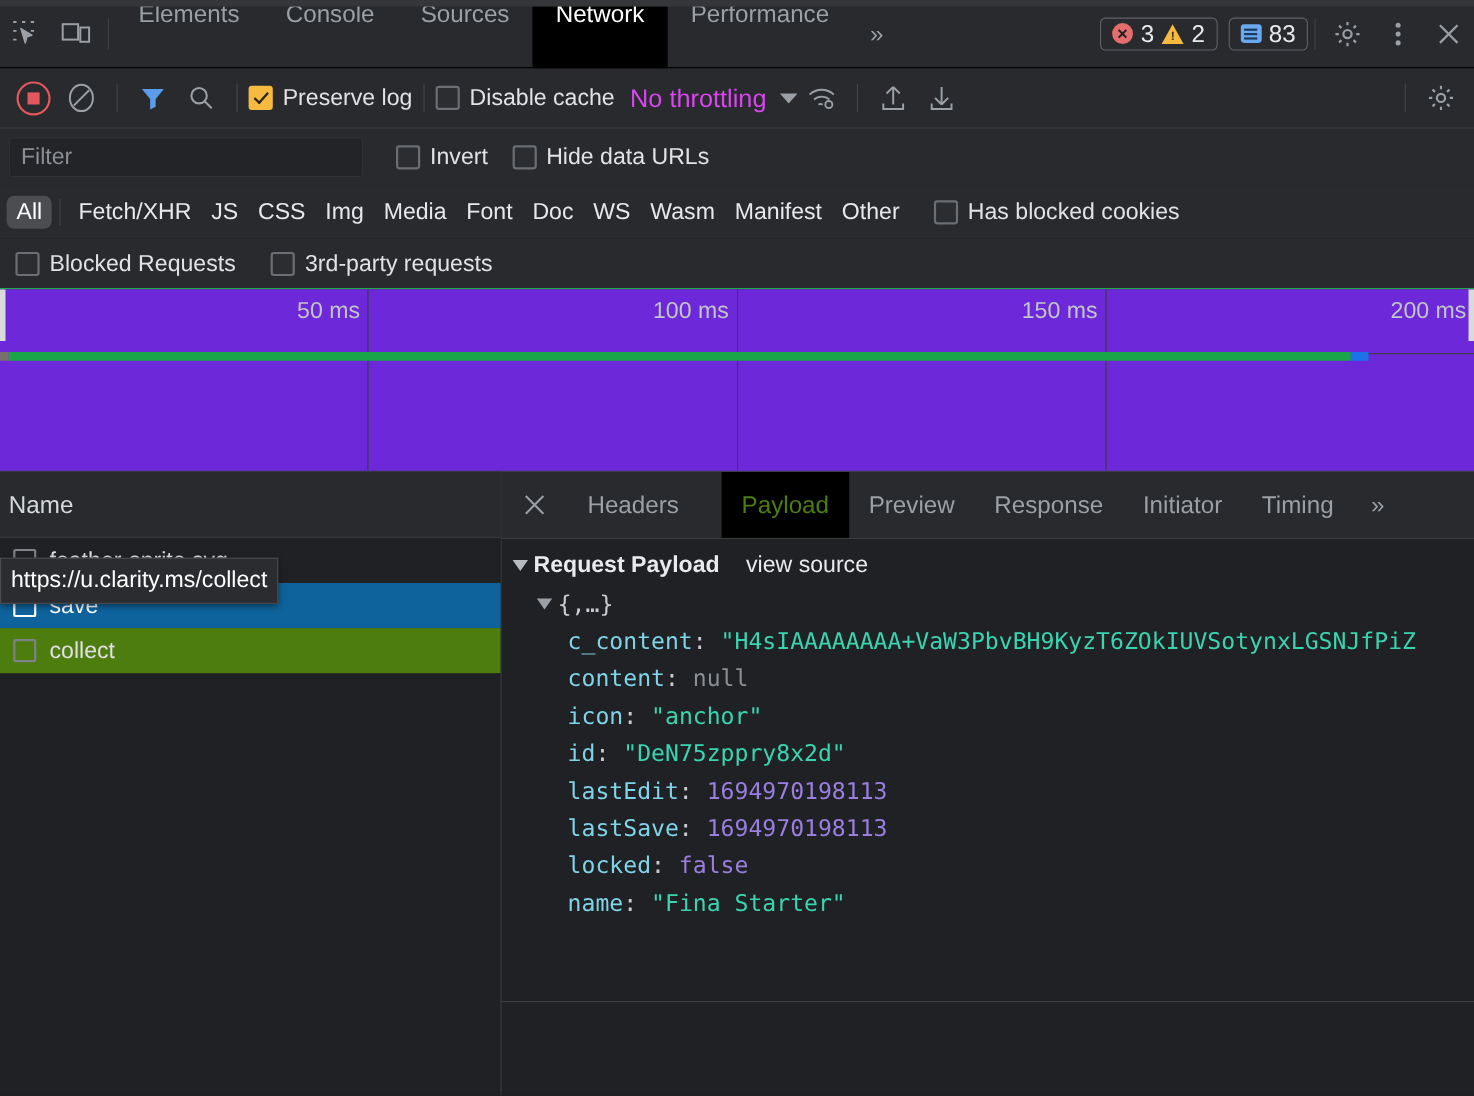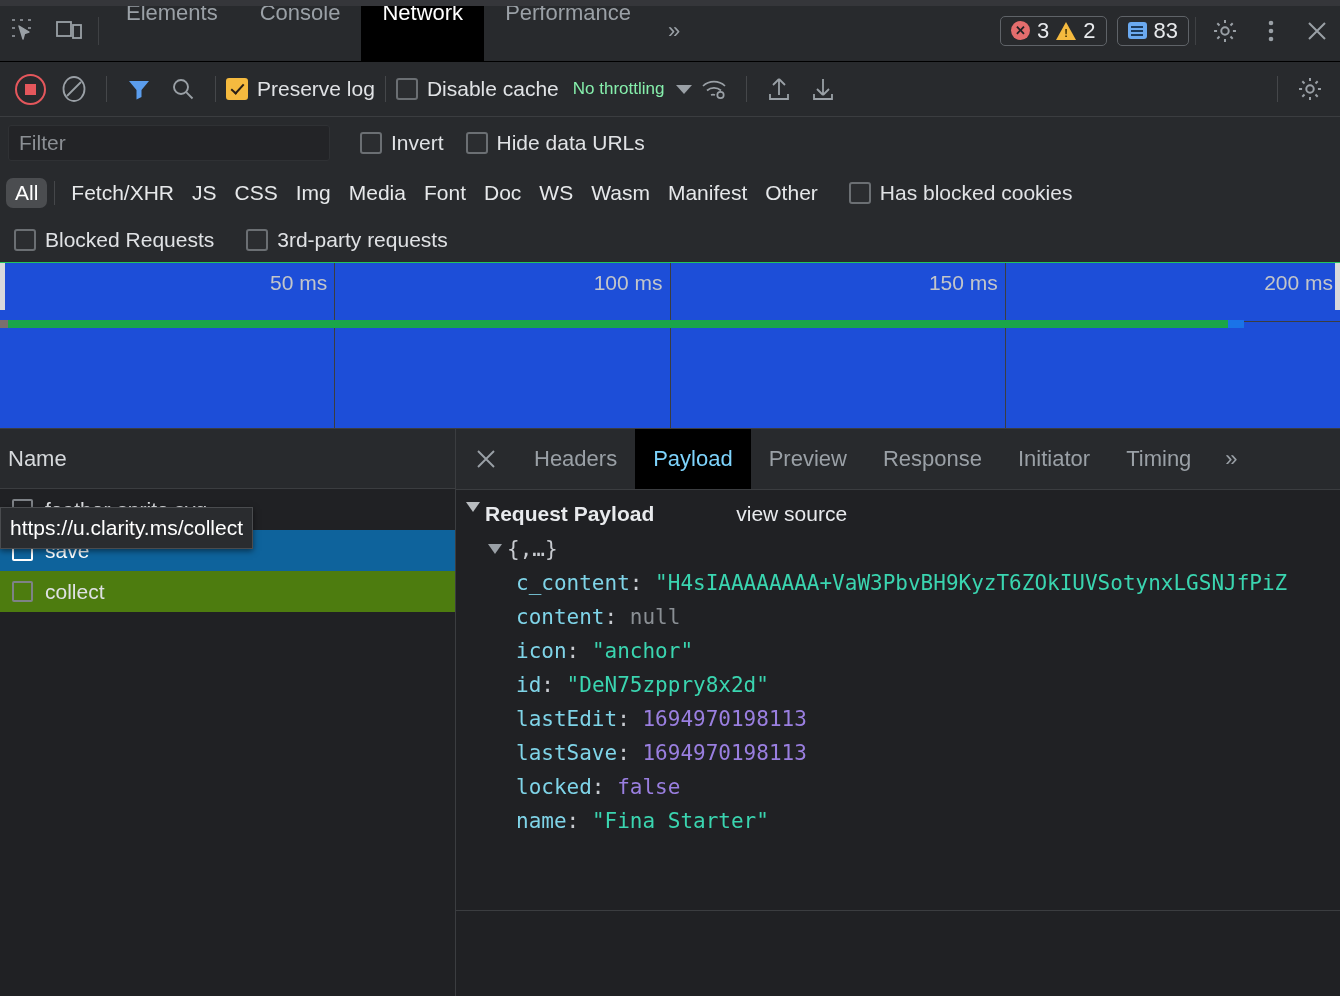--- a/index.html
+++ b/index.html
@@ -200,22 +200,22 @@
     width: 1px;
     height: 26px;
     background: #45474a;
     margin: 0 10px;
     flex: none;
   }
   .throttle {
     display: flex;
     align-items: center;
     gap: 12px;
-    font-size: 17px;
-    color: #86efac;
+    font-size: 23px;
+    color: #d946ef;
     flex: none;
     white-space: nowrap;
   }
   .caret-dn {
     width: 0; height: 0;
     border-left: 8px solid transparent;
     border-right: 8px solid transparent;
     border-top: 9px solid #9aa0a6;
   }
 
@@ -281,21 +281,21 @@
     align-items: center;
     padding: 0 14px;
     gap: 32px;
     box-sizing: border-box;
     border-bottom: 1px solid #22c55e;
   }
 
   
   .overview {
     height: 165px;
-    background: #1d4ed8;
+    background: #6d28d9;
     position: relative;
     border-bottom: 1px solid #3b3d40;
     overflow: hidden;
   }
   .ov-grid {
     position: absolute;
     inset: 0;
     display: flex;
   }
   .ov-cell {
@@ -437,58 +437,60 @@
     padding: 0 18px;
     display: flex;
     align-items: center;
     font-size: 22px;
     color: #9aa0a6;
     white-space: nowrap;
     flex: none;
   }
   .rp-tab.active {
     background: #000;
-    color: #7dd3fc;
+    color: #4d7c0f;
+    margin-left: 21px;
   }
   .rp-more {
     padding: 0 16px;
     display: flex;
     align-items: center;
     color: #9aa0a6;
     font-size: 22px;
     flex: none;
   }
   .payload {
     flex: 1 1 auto;
     overflow: hidden;
     padding: 12px 0 0 10px;
     position: relative;
   }
   .pl-head {
     display: flex;
+    align-items: center;
     gap: 0;
     font-size: 21px;
     margin-bottom: 6px;
     white-space: nowrap;
   }
   .tri {
     width: 0; height: 0;
     border-left: 7px solid transparent;
     border-right: 7px solid transparent;
     border-top: 10px solid #b8bcc0;
     margin-right: 5px;
     flex: none;
   }
   .pl-title {
     font-weight: bold;
     color: #e8eaed;
   }
   .pl-viewsource {
     color: #e8eaed;
-    margin-left: 82px;
+    margin-left: 24px;
   }
   .obj-row {
     display: flex;
     align-items: center;
     font-size: 21px;
     font-family: "DejaVu Sans Mono", "Liberation Mono", monospace;
     color: #c8cbd0;
     padding-left: 22px;
     height: 34px;
   }
@@ -545,20 +547,23 @@
       <rect x="18" y="6" width="8" height="13"></rect>
     </svg>
   </div>
   <div class="tb-sep"></div>
 
   <div class="tab">
       <span>Elements</span>
     </div>
   <div class="tab">
       <span>Console</span>
+    </div>
+  <div class="tab">
+      <span>Sources</span>
     </div>
   <div class="tab active">
       <span>Network</span>
     </div>
   <div class="tab">
       <span>Performance</span>
     </div>
   <div class="tab-more">
       <span>»</span>
     </div>

